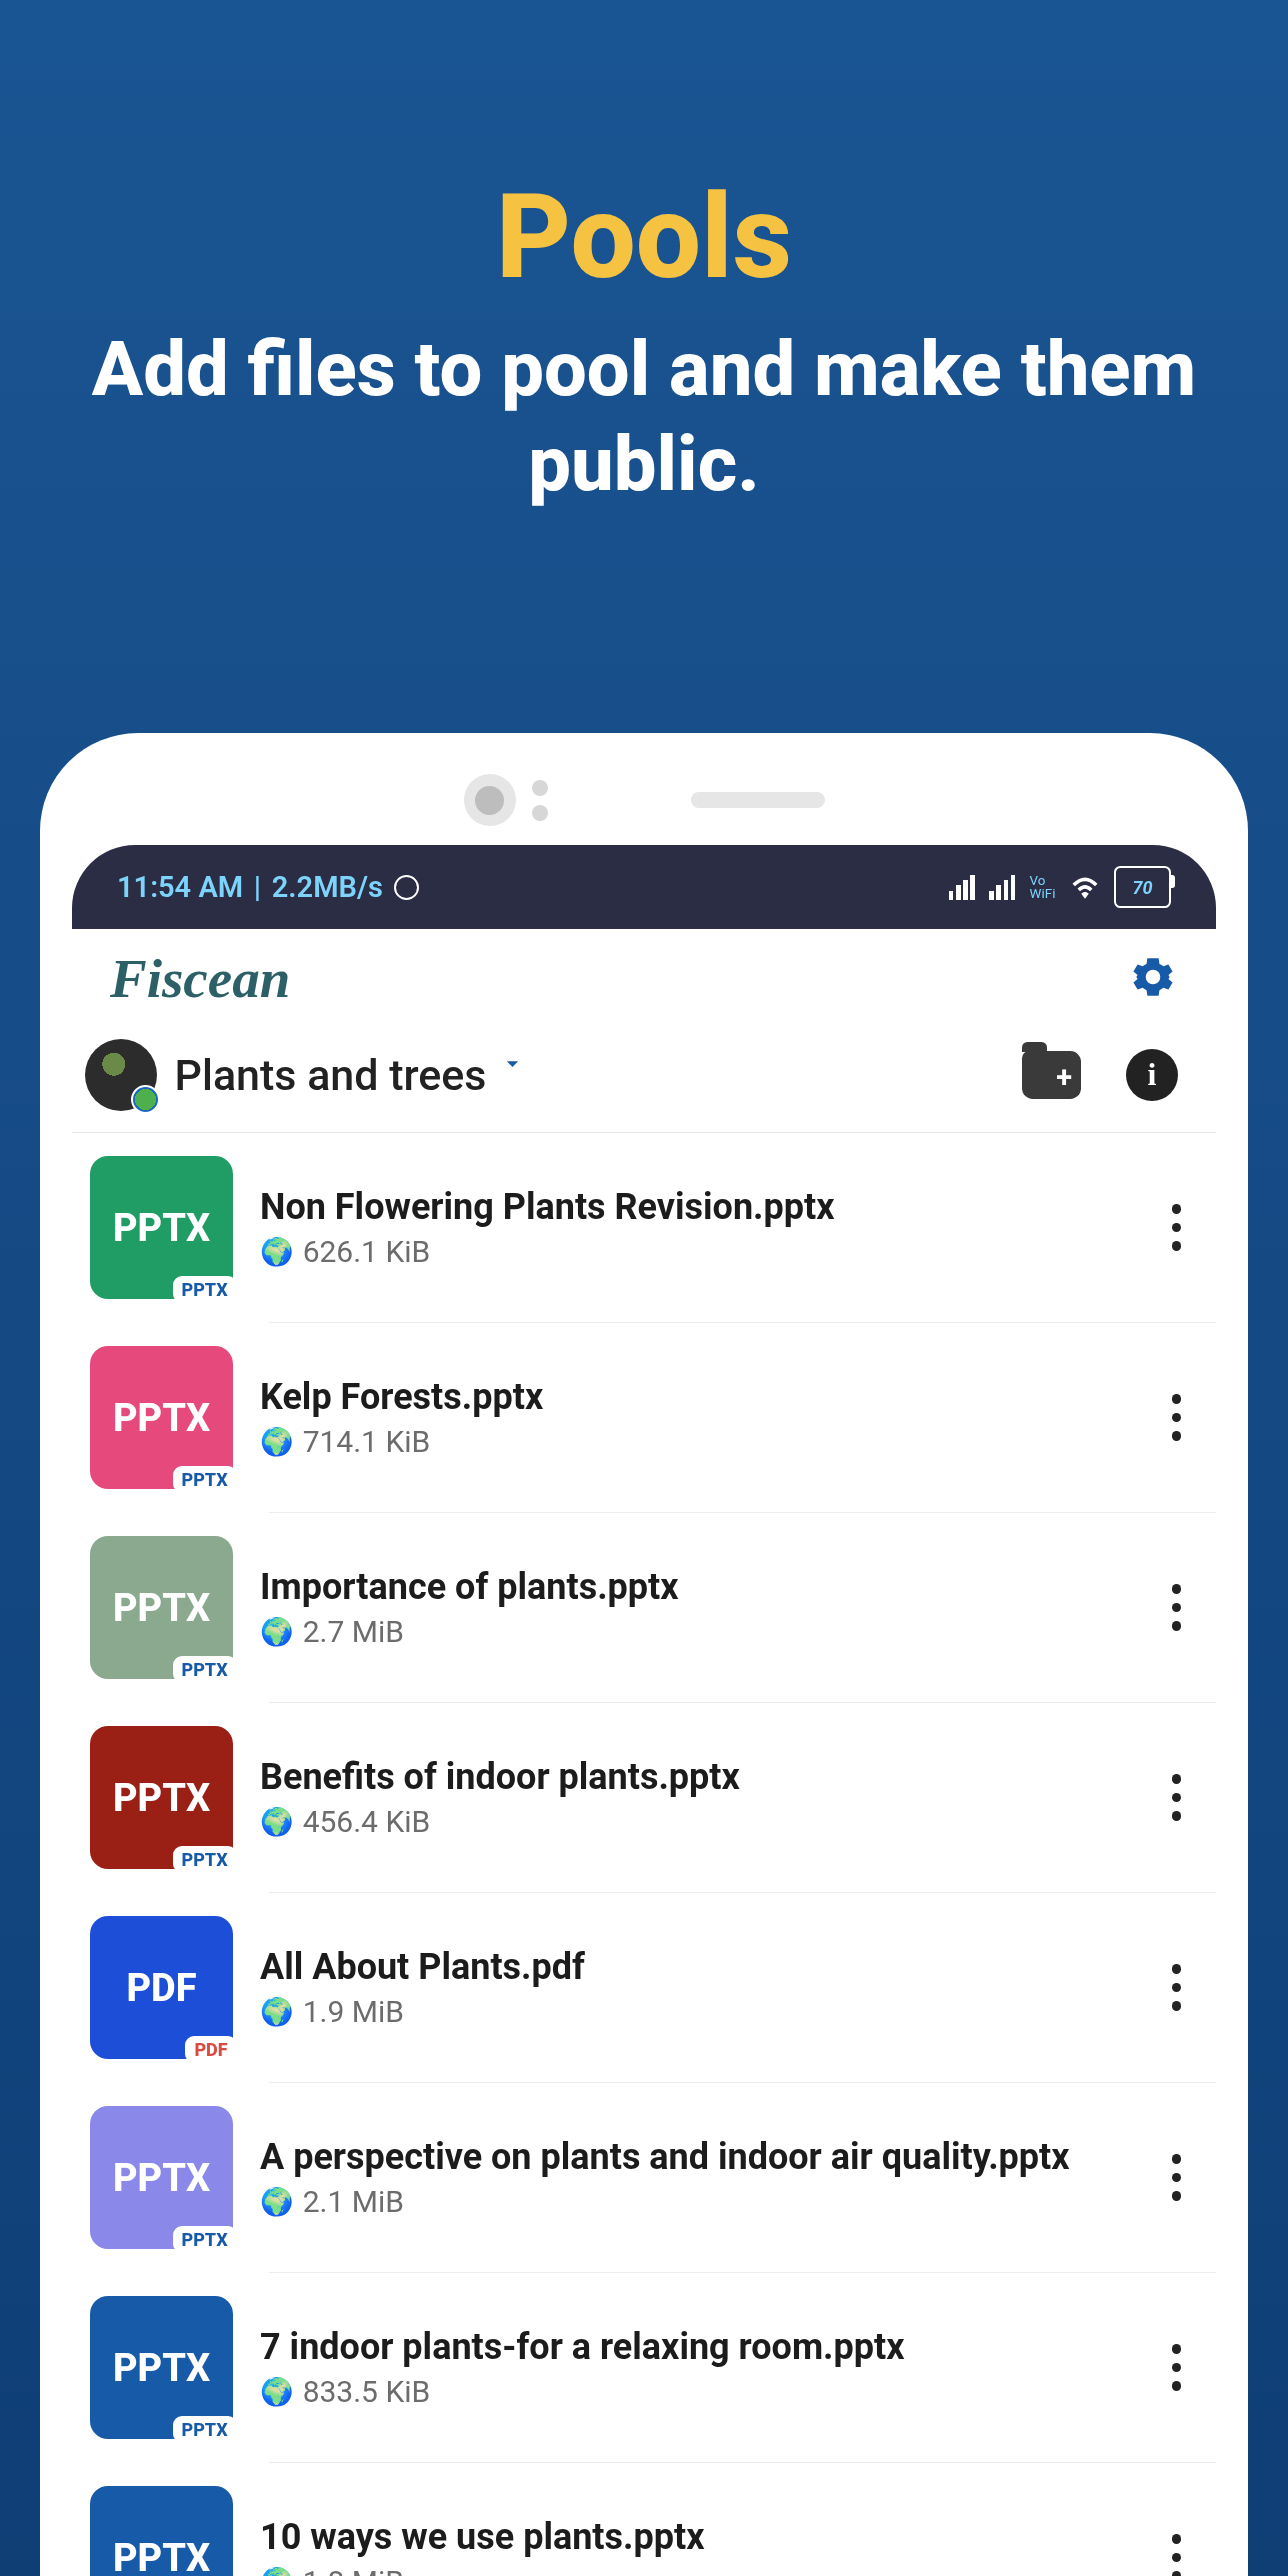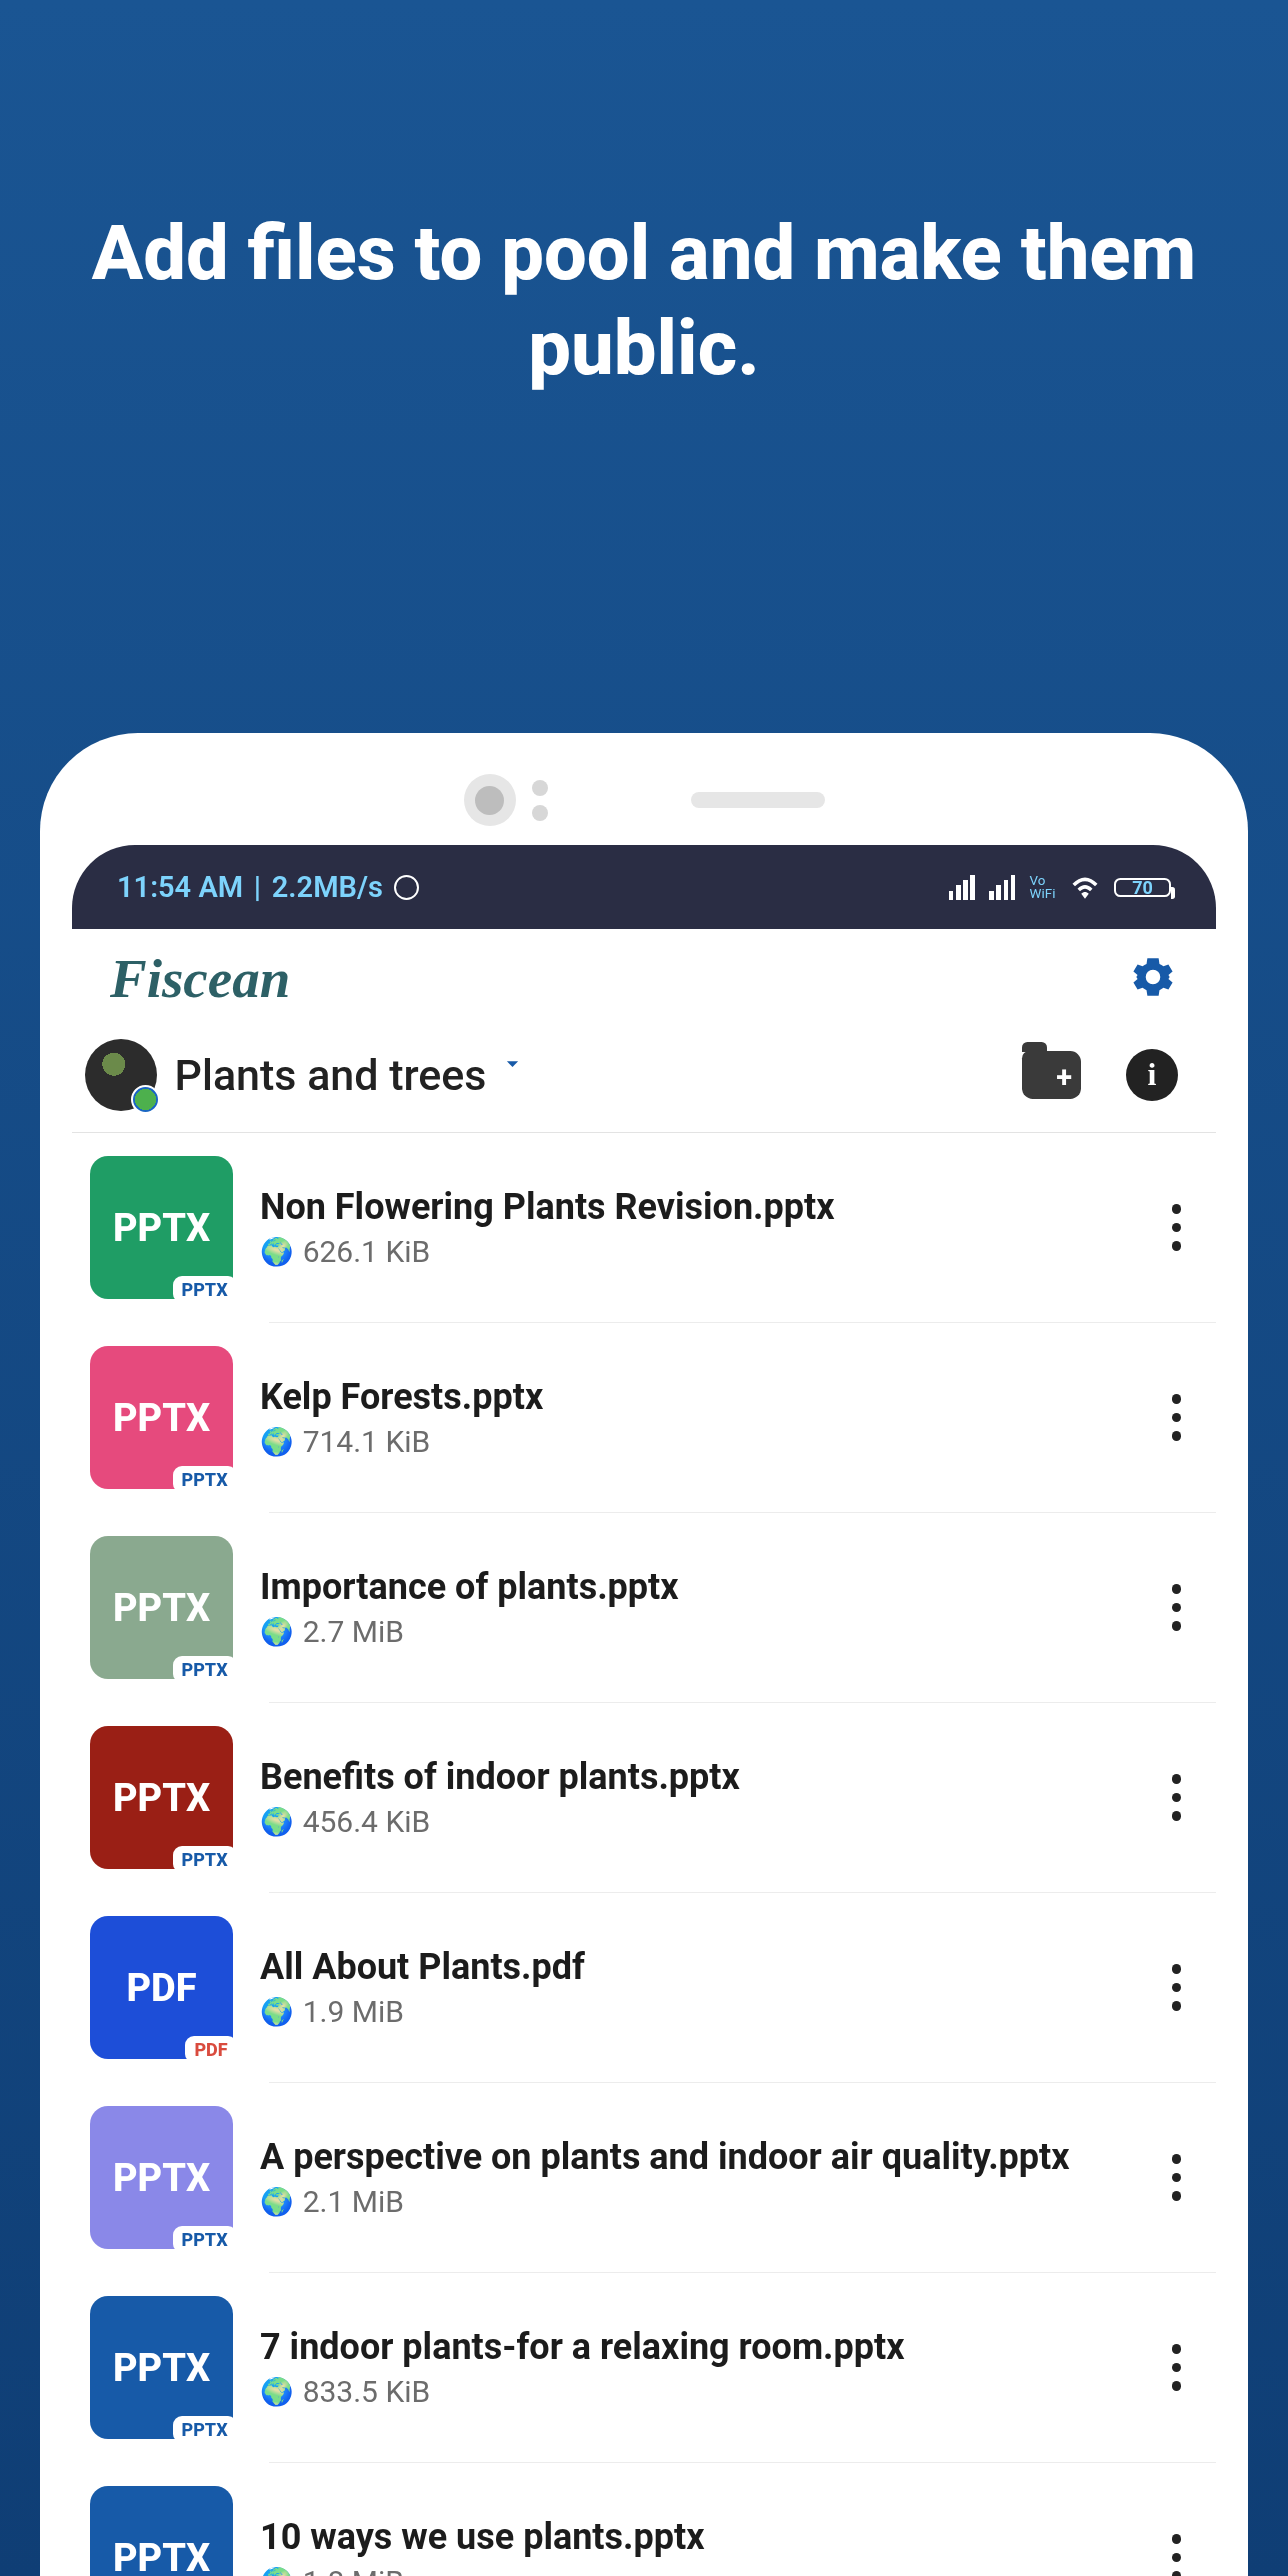--- a/index.html
+++ b/index.html
@@ -83,23 +83,23 @@
   content: ""; position: absolute; background: #fff; width: 2.2px;
 }
 .status-right { display: flex; align-items: center; gap: 14.3px; }
 .sig-bars { display: flex; align-items: flex-end; gap: 2.7px; }
 .sig-bars span { width: 4.5px; background: #fff; }
 .sig-bars span:nth-child(1){height:9px}.sig-bars span:nth-child(2){height:14.3px}
 .sig-bars span:nth-child(3){height:19.7px}.sig-bars span:nth-child(4){height:25px}
 .vowifi { font-size: 13.4px; line-height: 1; text-align: left; }
 .wifi-icon svg { display: block; }
 .battery {
-  width: 57px; height: 19px; border: 2.2px solid #fff; border-radius: 6.3px;
+  width: 57px; height: 42px; border: 2.2px solid #fff; border-radius: 6.3px;
   display: flex; align-items: center; justify-content: center; position: relative;
-  font-size: 18px; font-weight: 700;
+  font-size: 18px; font-weight: 700; font-style: italic;
 }
 .battery::after {
   content:""; position:absolute; right:-6.3px; top:7.2px; width:4.5px; height:12.5px;
   background:#fff; border-radius: 0 2.7px 2.7px 0;
 }
 .app-content { background: #fff; }
 .app-header {
   display: flex; align-items: center; justify-content: space-between;
   padding: 18px 38px 16px 38px;
 }
@@ -170,20 +170,21 @@
 .more-btn {
   width: 43px; display: flex; flex-direction: column; align-items: center; gap: 9px;
   padding: 9px; flex-shrink: 0;
 }
 .more-btn span { width: 9.8px; height: 9.8px; background: #222; border-radius: 50%; }
 </style>
 </head>
 <body>
 
 <div class="promo-header">
+  <div class="promo-title">Pools</div>
   <div class="promo-sub">Add files to pool and make them public.</div>
 </div>
 
 <div class="phone-frame">
 
   <div class="notch-row">
     <div class="camera-cluster">
       <div class="cam-outer">
           <div class="cam-inner"></div>
         </div>

